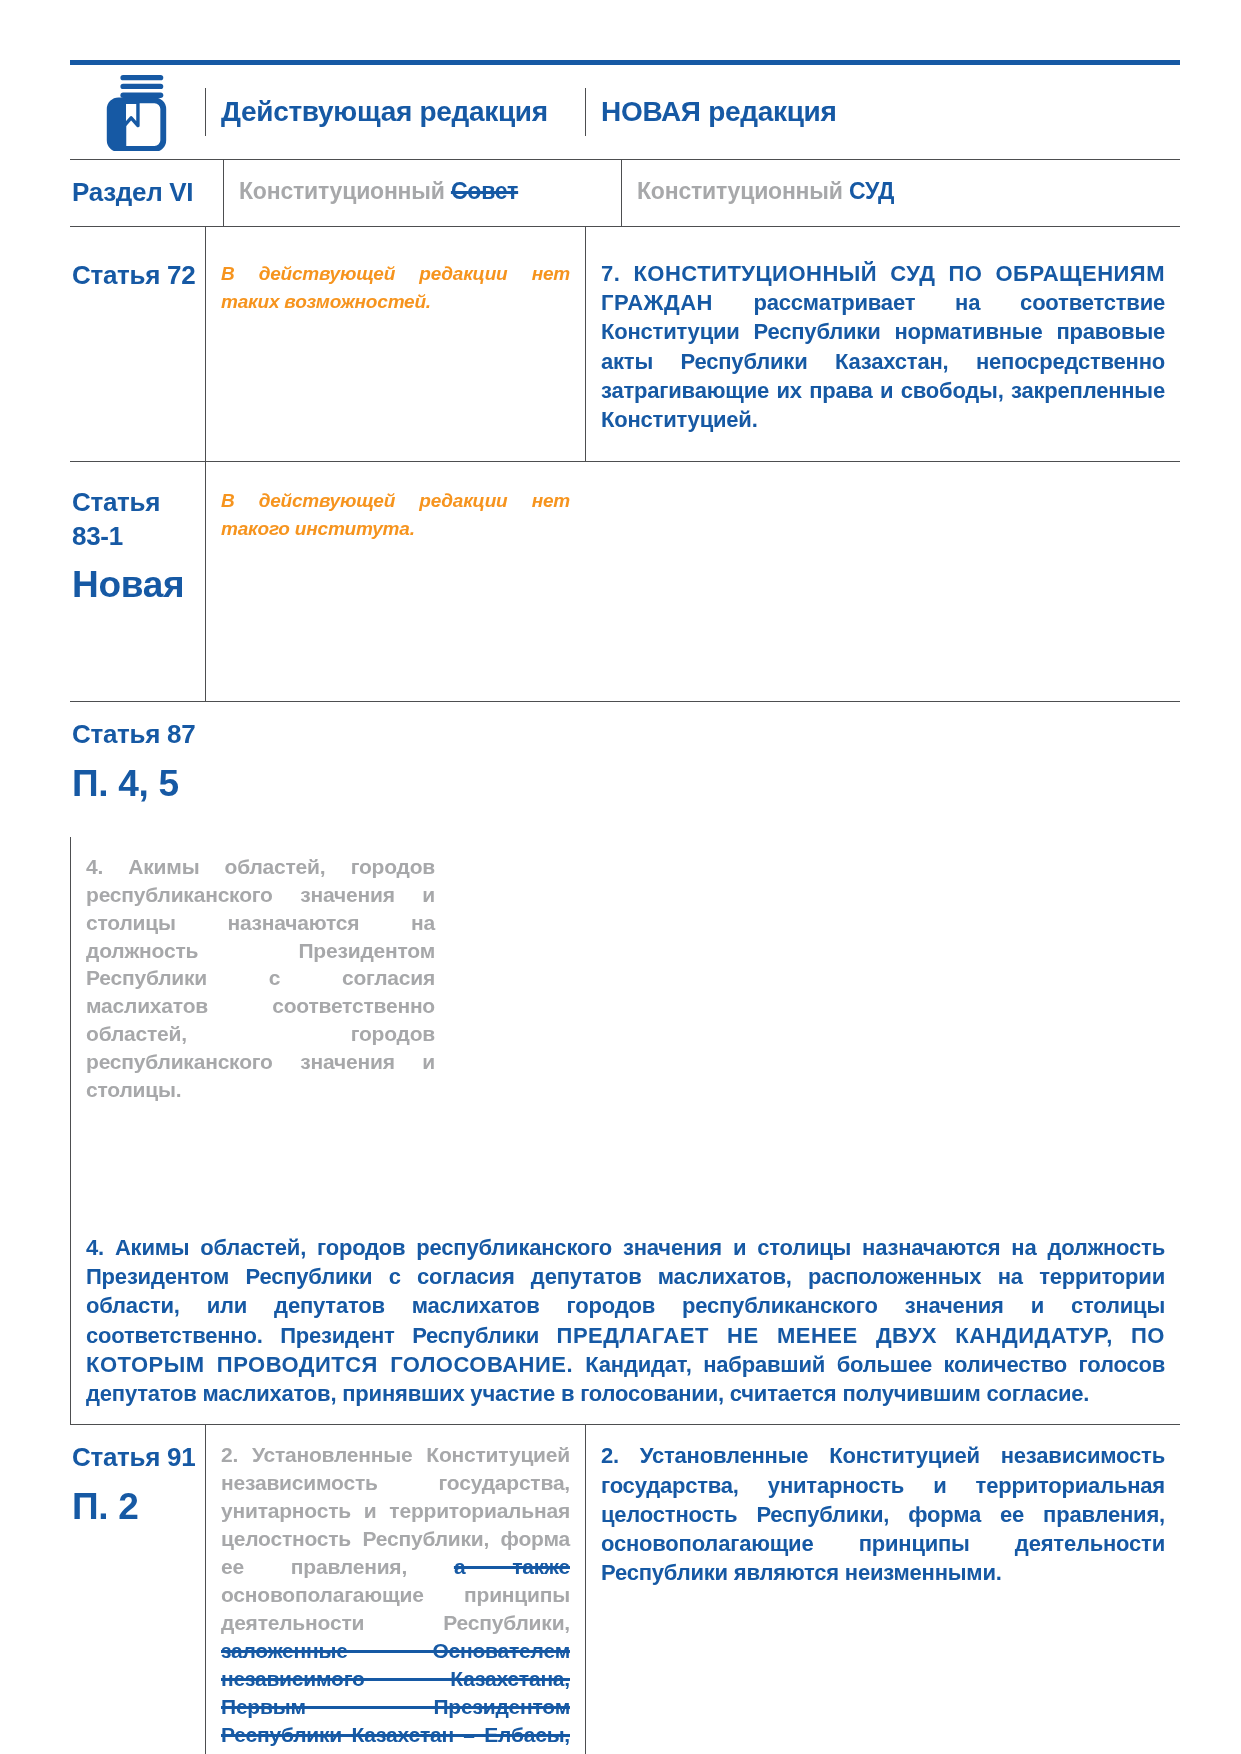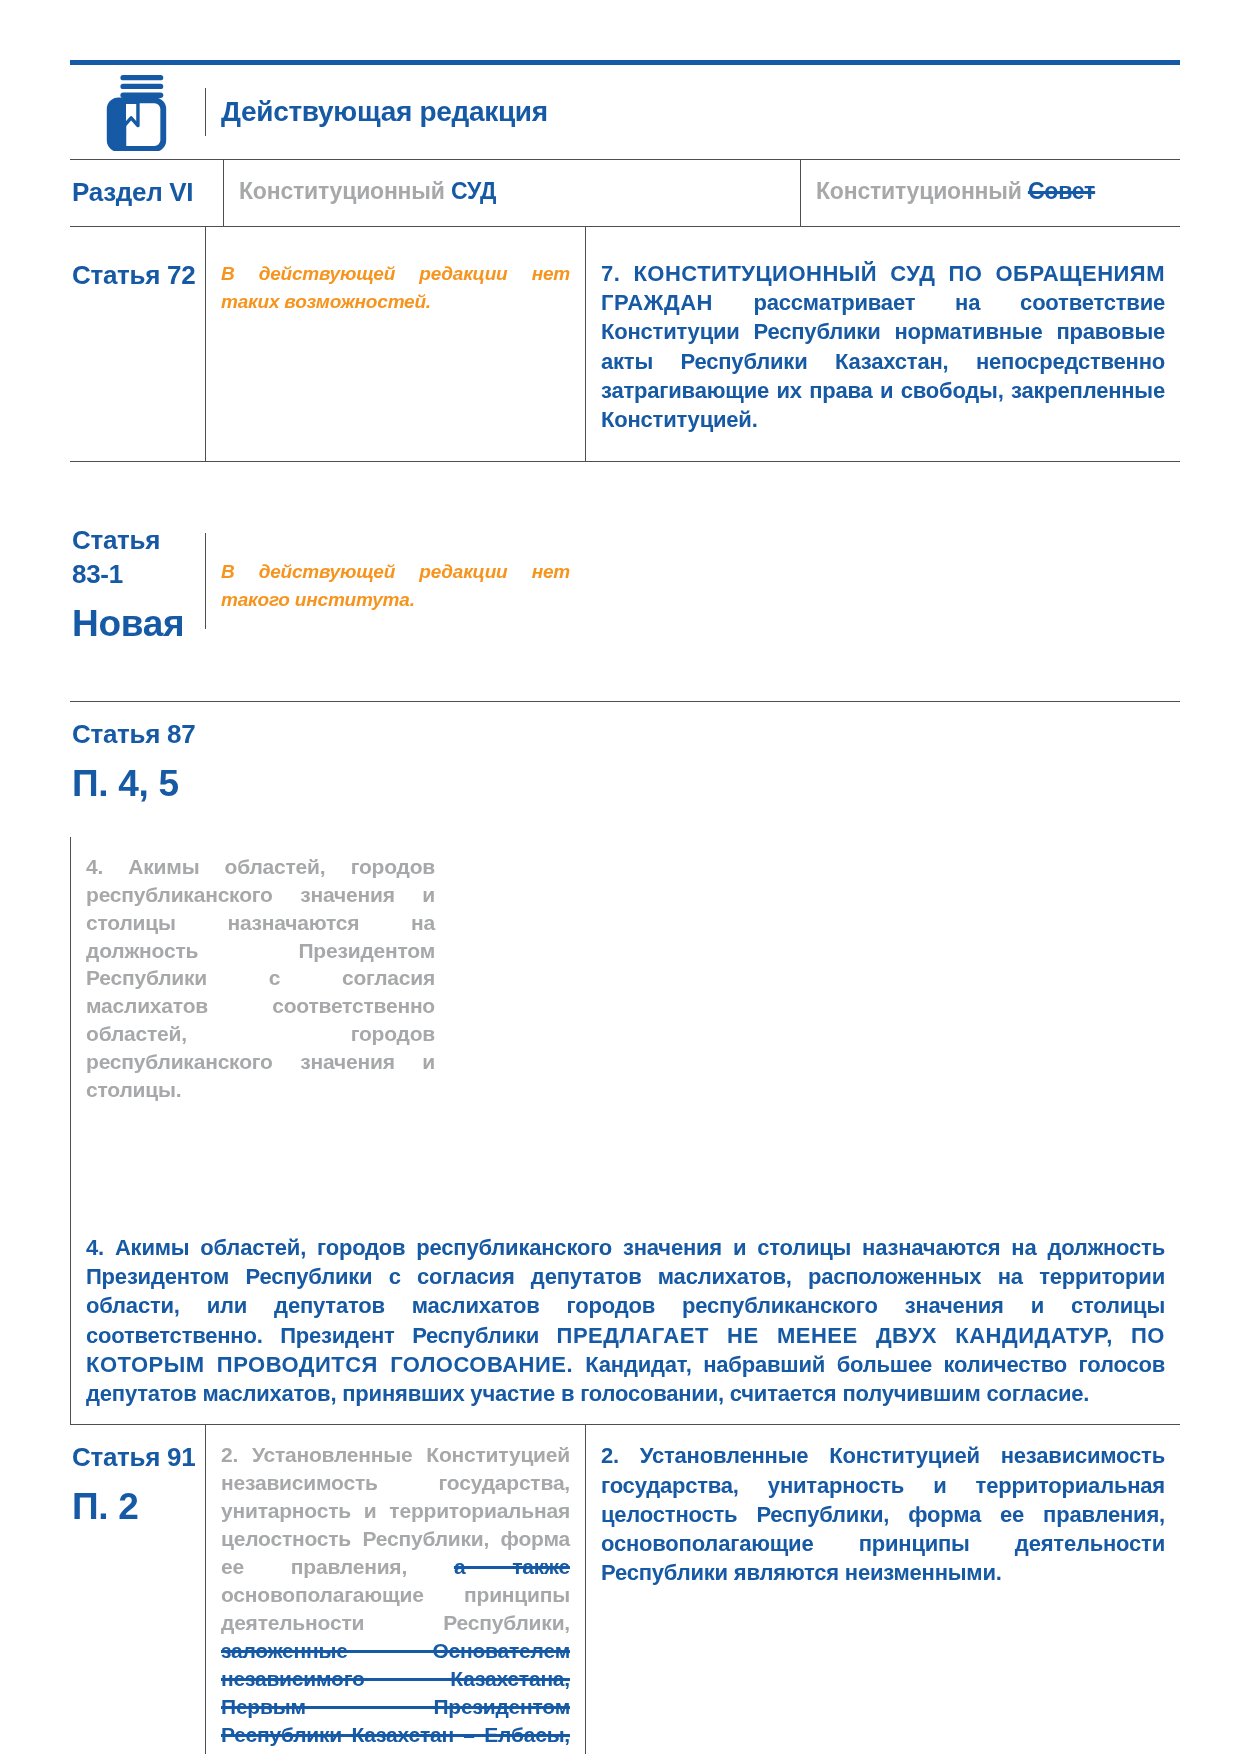--- a/index.html
+++ b/index.html
@@ -27,21 +27,21 @@
   .new{flex:1;border-left:1px solid var(--line);}
 
   .header-row{min-height:70px;align-items:center;}
   .header-row .cell{padding-top:8px;padding-bottom:8px;}
   .icon-cell{display:flex;justify-content:center;align-items:center;}
   .header-cell{color:var(--blue);font-weight:700;font-size:28px;letter-spacing:-0.3px;}
 
   .r-razdel{min-height:64px;gap:18px;}
   .r-72{min-height:235px;}
   .r-72 .cell{padding-top:32px;}
-  .r-83{min-height:240px;align-items:center;}
+  .r-83{min-height:240px;}
   .r-83 .cell{padding-top:24px;}
   .r-87{min-height:492px;flex-direction:column;}
   .r-91{min-height:520px;}
 
   .ref-line{
     display:block;white-space:nowrap;color:var(--blue);
     font-weight:700;font-size:26px;line-height:1.3;letter-spacing:-0.3px;
   }
   .ref-line.big{font-size:37px;margin-top:10px;line-height:1.2;}
 
@@ -73,31 +73,32 @@
           <rect x="22" y="2" width="44" height="5.5" rx="2.75"></rect>
           <rect x="22" y="11" width="44" height="5.5" rx="2.75"></rect>
           <rect x="22" y="20" width="44" height="5.5" rx="2.75"></rect>
         </g>
         <rect x="11" y="28" width="55" height="50" rx="9" fill="none" stroke="#1659A4" stroke-width="6"></rect>
         <path d="M11 37 a9 9 0 0 1 9 -9 h8 v50 h-8 a9 9 0 0 1 -9 -9 z" fill="#1659A4"></path>
         <path d="M26 30 h14 v24 l-7 -8 -7 8 z" fill="#ffffff" stroke="#1659A4" stroke-width="3.5" stroke-linejoin="round"></path>
       </svg>
     </div>
     <div class="cell current header-cell">Действующая редакция</div>
+    <div class="cell new header-cell">НОВАЯ редакция</div>
   </div>
 
   <div class="row r-razdel">
     <div class="cell ref">
       <span class="ref-line">Раздел VI</span>
     </div>
+    <div class="cell current">
+        <p class="para"><span class="seg-gray">Конституционный </span><span class="seg-strike">Совет</span></p>
+      </div>
     <div class="cell new">
         <p class="para"><span class="seg-gray">Конституционный </span><span class="seg-strong">СУД</span></p>
-      </div>
-    <div class="cell current">
-        <p class="para"><span class="seg-gray">Конституционный </span><span class="seg-strike">Совет</span></p>
       </div>
   </div>
 
   <div class="row r-72">
     <div class="cell ref">
       <span class="ref-line">Статья 72</span>
     </div>
     <div class="cell current">
         <p class="para"><span class="seg-orange">В действующей редакции нет таких возможностей.</span></p>
       </div>

